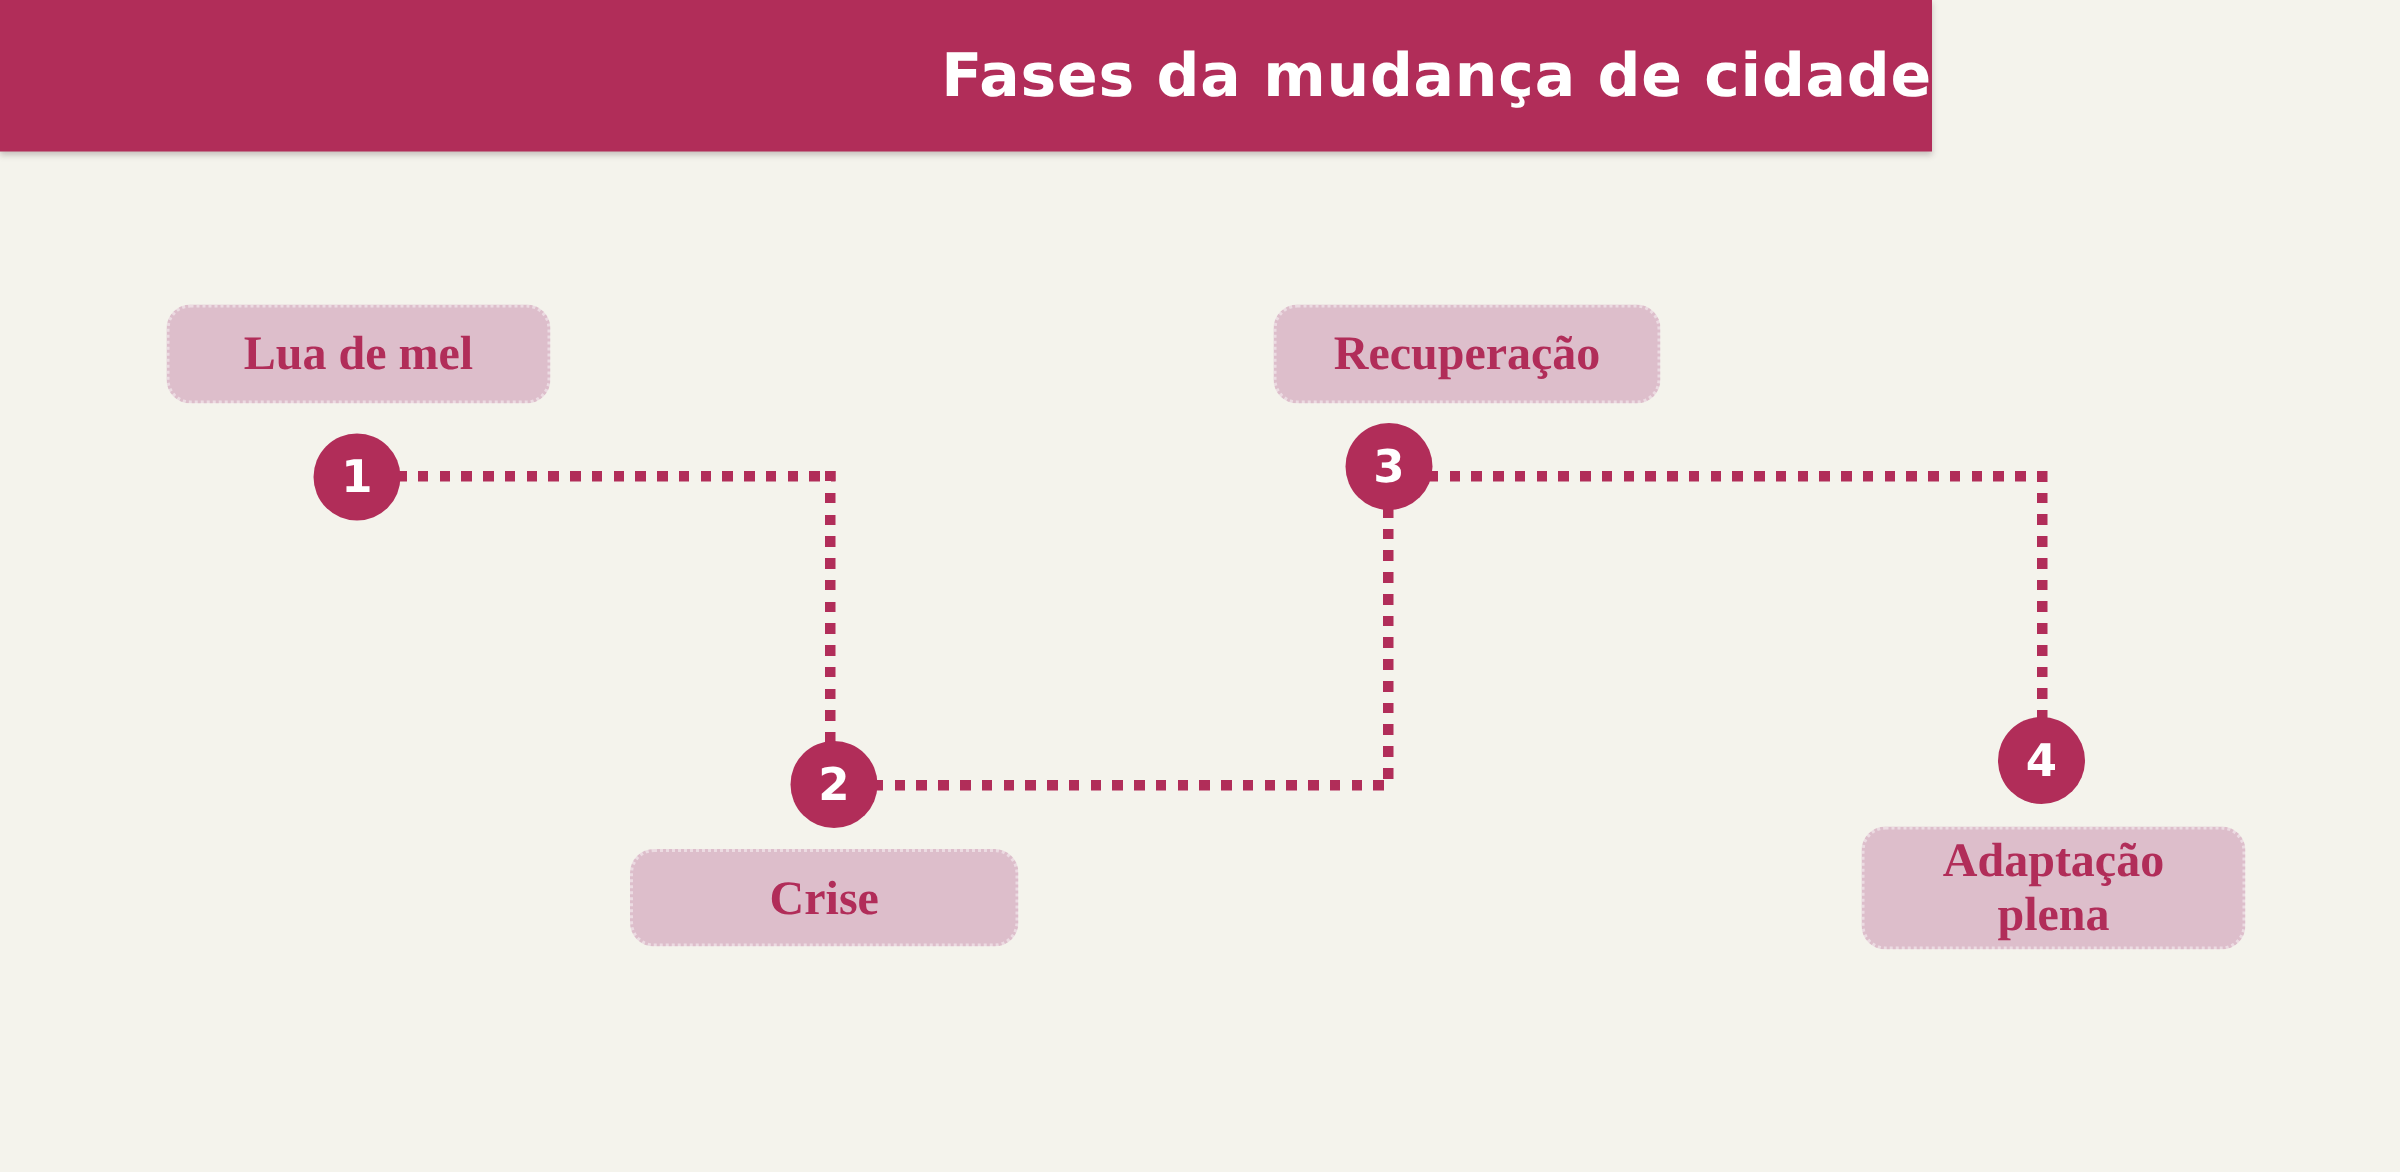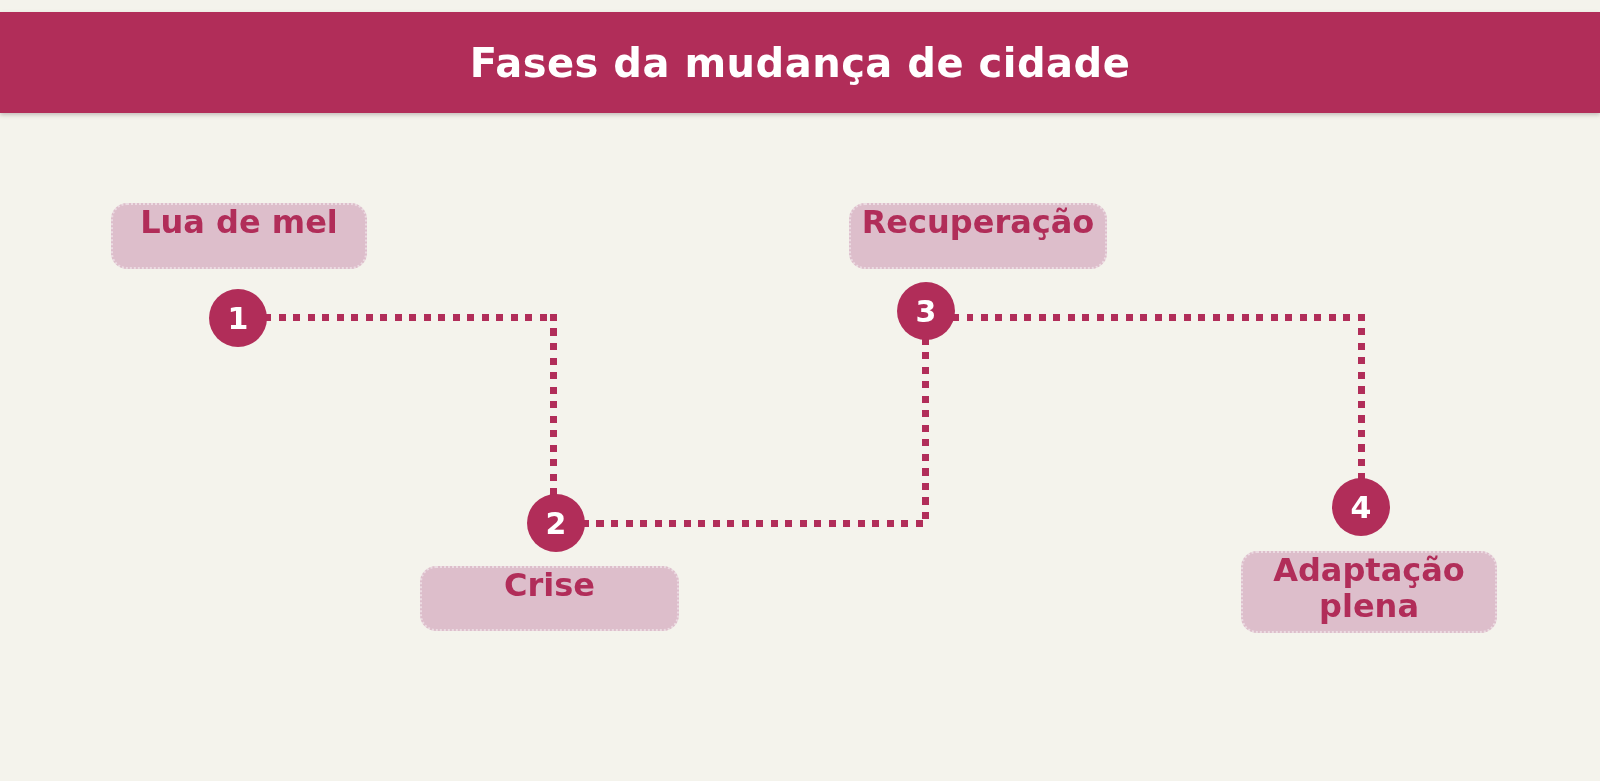--- a/index.html
+++ b/index.html
@@ -12,48 +12,48 @@
     width: 1600px;
     height: 781px;
     overflow: hidden;
     background: var(--background, #f4f3ec);
     font-family: "DejaVu Sans", "Liberation Sans", sans-serif;
   }
   .banner {
     position: absolute;
     left: 0;
     top: 0;
-    width: 1600px;
+    width: 1288px;
     height: 101px;
     background: var(--banner-bg, #b12d59);
     display: flex;
     align-items: center;
-    justify-content: center;
+    justify-content: flex-end;
     box-shadow: 0 2px 4px rgba(60, 40, 45, 0.25);
     z-index: 3;
-    margin-top: 12px;
   }
   .banner h1 {
     margin: 0;
     font-size: 40px;
     font-weight: bold;
     color: var(--title-text, #ffffff);
     letter-spacing: 0.5px;
   }
   .label-box {
     position: absolute;
     background: var(--box-bg, #ddbecb);
     border: 2px dotted rgba(255, 255, 255, 0.45);
     border-radius: 16px;
     display: flex;
-    align-items: flex-start;
+    align-items: center;
     justify-content: center;
     text-align: center;
     z-index: 2;
     box-sizing: border-box;
+    font-family: Liberation Serif, serif;
   }
   .label-box span {
     font-size: 32px;
     font-weight: bold;
     line-height: 1.12;
     color: var(--accent, #b12d59);
   }
   .num-circle {
     position: absolute;
     width: 58px;

